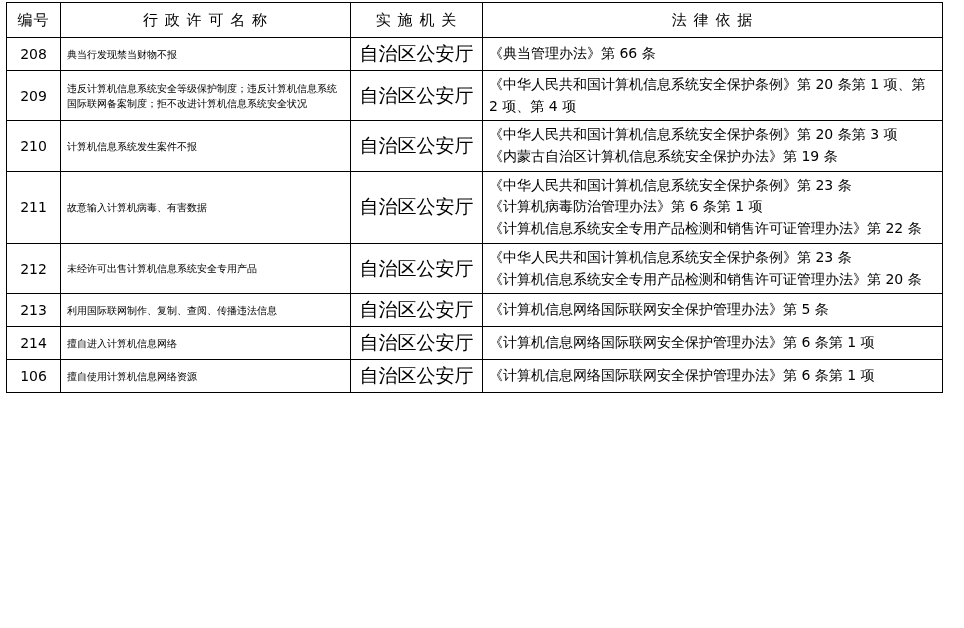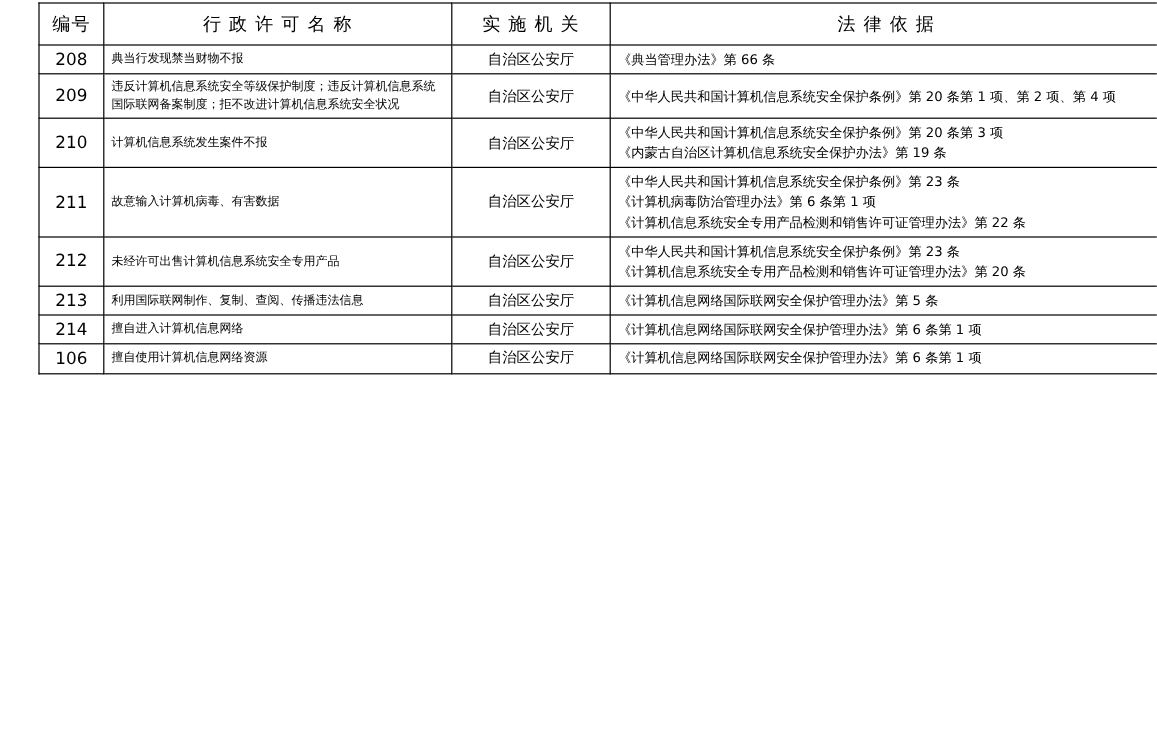--- a/index.html
+++ b/index.html
@@ -11,21 +11,21 @@
     width: 964px;
     height: 628px;
     font-family: "DejaVu Sans", "Liberation Sans", sans-serif;
     color: #000000;
   }
   .page {
     position: relative;
     width: 762px;
     height: 628px;
     box-sizing: border-box;
-    padding: 2px 14px 0 32px;
+    padding: 2px 14px 0 6px;
   }
   table.permit-table {
     width: 936px;
     border-collapse: collapse;
     table-layout: fixed;
     border: 1px solid #000;
   }
   table.permit-table th,
   table.permit-table td {
     border: 1px solid #000;
@@ -49,26 +49,26 @@
     font-size: 14px;
     margin-top: 44px;
   }
   td.name {
     font-size: 10px;
     line-height: 1.5;
     text-align: left;
   }
   td.org {
     text-align: center;
-    font-size: 12px;
+    font-size: 19px;
     white-space: nowrap;
     margin-top: 36px;
   }
   td.basis {
-    font-size: 11px;
+    font-size: 14px;
     line-height: 1.55;
     text-align: left;
   }
   .basis-line { display: block; }
 </style>
 </head>
 <body>
 
 <div class="page">
   <table class="permit-table">

